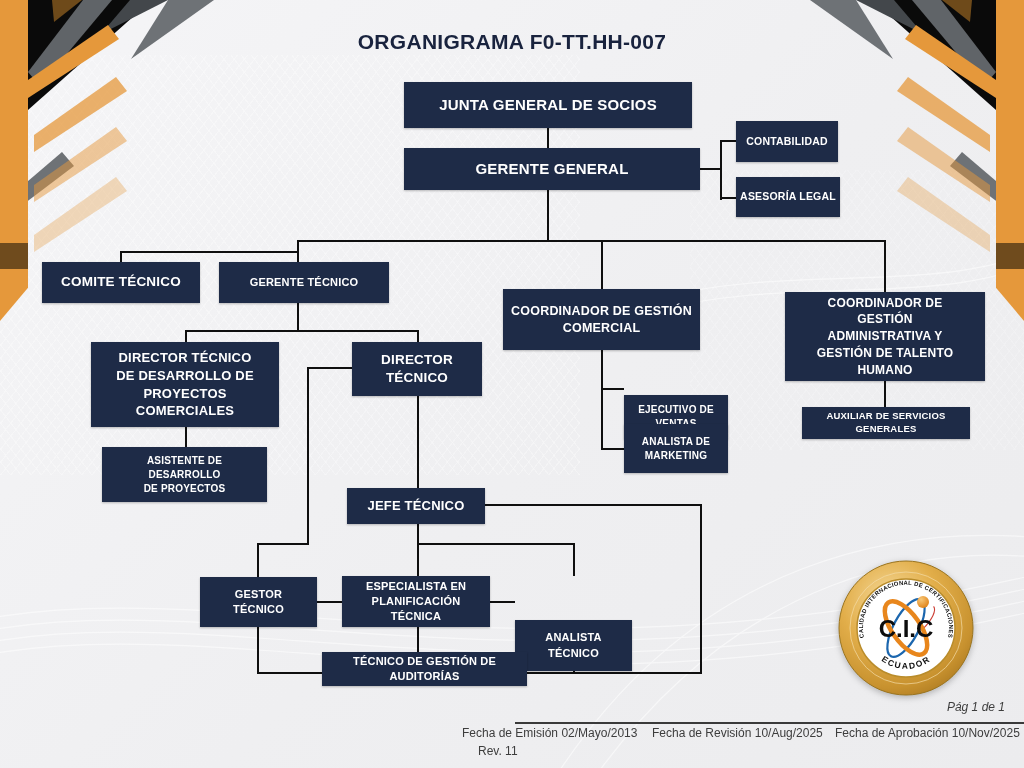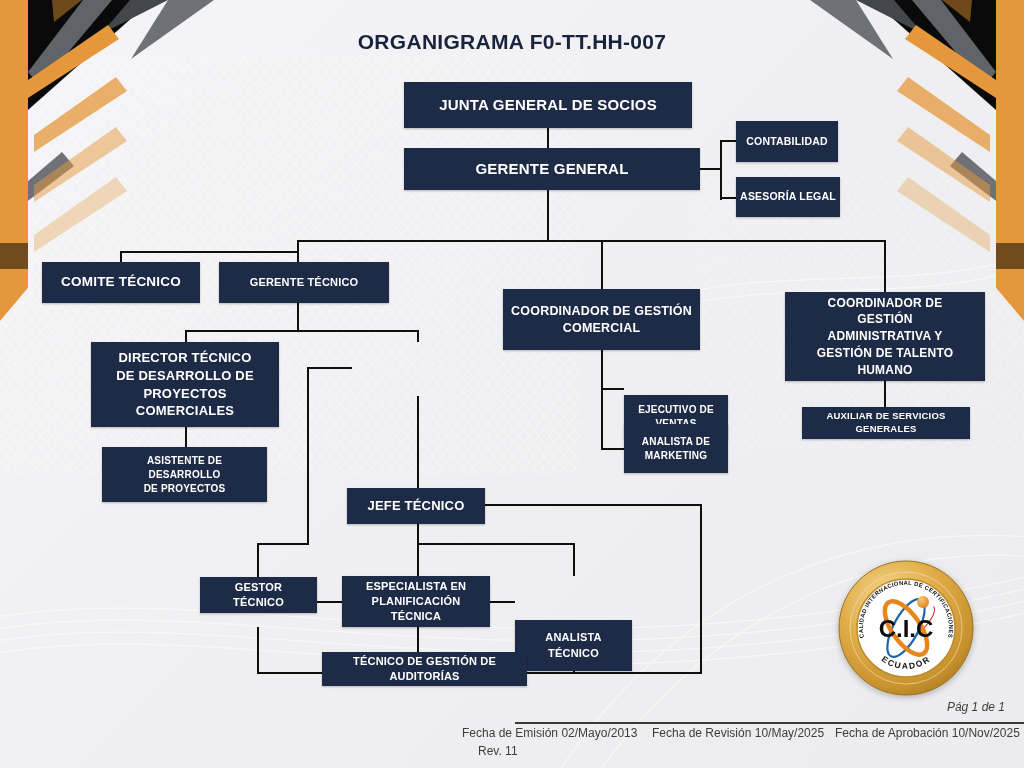--- a/index.html
+++ b/index.html
@@ -153,26 +153,27 @@
 
   <div class="bx" style="left:404px;top:82px;width:288px;height:46px;font-size:15px;">JUNTA GENERAL DE SOCIOS</div>
   <div class="bx" style="left:404px;top:148px;width:296px;height:42px;font-size:15px;">GERENTE GENERAL</div>
   <div class="bx" style="left:736px;top:121px;width:102px;height:41px;font-size:10.5px;">CONTABILIDAD</div>
   <div class="bx" style="left:736px;top:177px;width:104px;height:40px;font-size:10.5px;">ASESORÍA LEGAL</div>
   <div class="bx" style="left:42px;top:262px;width:158px;height:41px;font-size:13.5px;">COMITE TÉCNICO</div>
   <div class="bx" style="left:219px;top:262px;width:170px;height:41px;font-size:11px;">GERENTE TÉCNICO</div>
   <div class="bx" style="left:503px;top:289px;width:197px;height:61px;font-size:12.5px;padding:0 5px;line-height:1.35;">COORDINADOR DE GESTIÓN COMERCIAL</div>
   <div class="bx" style="left:785px;top:292px;width:200px;height:89px;font-size:12px;padding:0 25px;line-height:1.4;">COORDINADOR DE GESTIÓN ADMINISTRATIVA Y GESTIÓN DE TALENTO HUMANO</div>
   <div class="bx" style="left:91px;top:342px;width:188px;height:85px;font-size:13px;padding:0 19px;line-height:1.35;">DIRECTOR TÉCNICO DE DESARROLLO DE PROYECTOS COMERCIALES</div>
+  <div class="bx" style="left:352px;top:342px;width:130px;height:54px;font-size:13.5px;padding:0 24px;line-height:1.35;">DIRECTOR TÉCNICO</div>
   <div class="bx" style="left:102px;top:447px;width:165px;height:55px;font-size:10px;padding:0 39px;line-height:1.4;">ASISTENTE DE DESARROLLO DE PROYECTOS</div>
   <div class="bx" style="left:624px;top:367px;width:104px;height:44px;font-size:10px;padding:0 14px;line-height:1.4;margin-top:28px;">EJECUTIVO DE VENTAS</div>
   <div class="bx" style="left:624px;top:424px;width:104px;height:49px;font-size:10px;padding:0 14px;line-height:1.4;">ANALISTA DE MARKETING</div>
   <div class="bx" style="left:802px;top:407px;width:168px;height:32px;font-size:9.5px;padding:0 8px;line-height:1.35;">AUXILIAR DE SERVICIOS GENERALES</div>
   <div class="bx" style="left:347px;top:488px;width:138px;height:36px;font-size:13px;">JEFE TÉCNICO</div>
-  <div class="bx" style="left:200px;top:577px;width:117px;height:36px;font-size:11px;padding:0 28px;line-height:1.4;">GESTOR TÉCNICO</div>
+  <div class="bx" style="left:200px;top:577px;width:117px;height:50px;font-size:11px;padding:0 28px;line-height:1.4;">GESTOR TÉCNICO</div>
   <div class="bx" style="left:342px;top:576px;width:148px;height:51px;font-size:11px;padding:0 17px;line-height:1.35;">ESPECIALISTA EN PLANIFICACIÓN TÉCNICA</div>
   <div class="bx" style="left:515px;top:576px;width:117px;height:51px;font-size:11px;padding:0 28px;line-height:1.4;margin-top:44px;">ANALISTA TÉCNICO</div>
   <div class="bx" style="left:322px;top:652px;width:205px;height:34px;font-size:11px;padding:0 9px;line-height:1.4;">TÉCNICO DE GESTIÓN DE AUDITORÍAS</div>
 
   <svg class="badge" width="140" height="140" viewBox="0 0 140 140">
     <defs>
       <radialGradient id="goldGrad" cx="38%" cy="30%" r="80%">
         <stop offset="0%" stop-color="#F6DB9C"></stop>
         <stop offset="45%" stop-color="#E2AE4A"></stop>
         <stop offset="80%" stop-color="#C8922F"></stop>
@@ -198,18 +199,18 @@
       <ellipse cx="70" cy="70" rx="35" ry="12" stroke="#C6281E" stroke-width="1.1" transform="rotate(-38 70 70)" stroke-dasharray="26 200" opacity="0.9"></ellipse>
       <ellipse cx="70" cy="70" rx="32" ry="12.5" stroke="#1B66AE" stroke-width="2.2" transform="rotate(-62 70 70)"></ellipse>
       <ellipse cx="70" cy="70" rx="31" ry="14" stroke="#E8861C" stroke-width="4.5" transform="rotate(55 70 70)"></ellipse>
     </g>
     <circle cx="87" cy="44" r="6" fill="url(#ballGrad)"></circle>
     <text x="70" y="79" text-anchor="middle" font-size="24" font-weight="800" fill="#0c0c0c" font-family="Liberation Sans, sans-serif">C.I.C</text>
   </svg>
 
   <i class="fline" style="left:515px;top:722px;width:509px;"></i>
   <span class="ftxt" style="left:462px;top:726px;text-align:right;">Fecha de Emisión 02/Mayo/2013</span>
-  <span class="ftxt" style="left:652px;top:726px;">Fecha de Revisión 10/May/2025</span>
+  <span class="ftxt" style="left:652px;top:726px;">Fecha de Revisión 10/Aug/2025</span>
   <span class="ftxt" style="left:835px;top:726px;">Fecha de Aprobación 10/Nov/2025</span>
   <span class="ftxt" style="left:478px;top:744px;">Rev. 11</span>
   <span class="ftxt" style="right:19px;top:700px;font-style:italic;">Pág 1 de 1</span>
 
 </div>
 
 </body></html>

